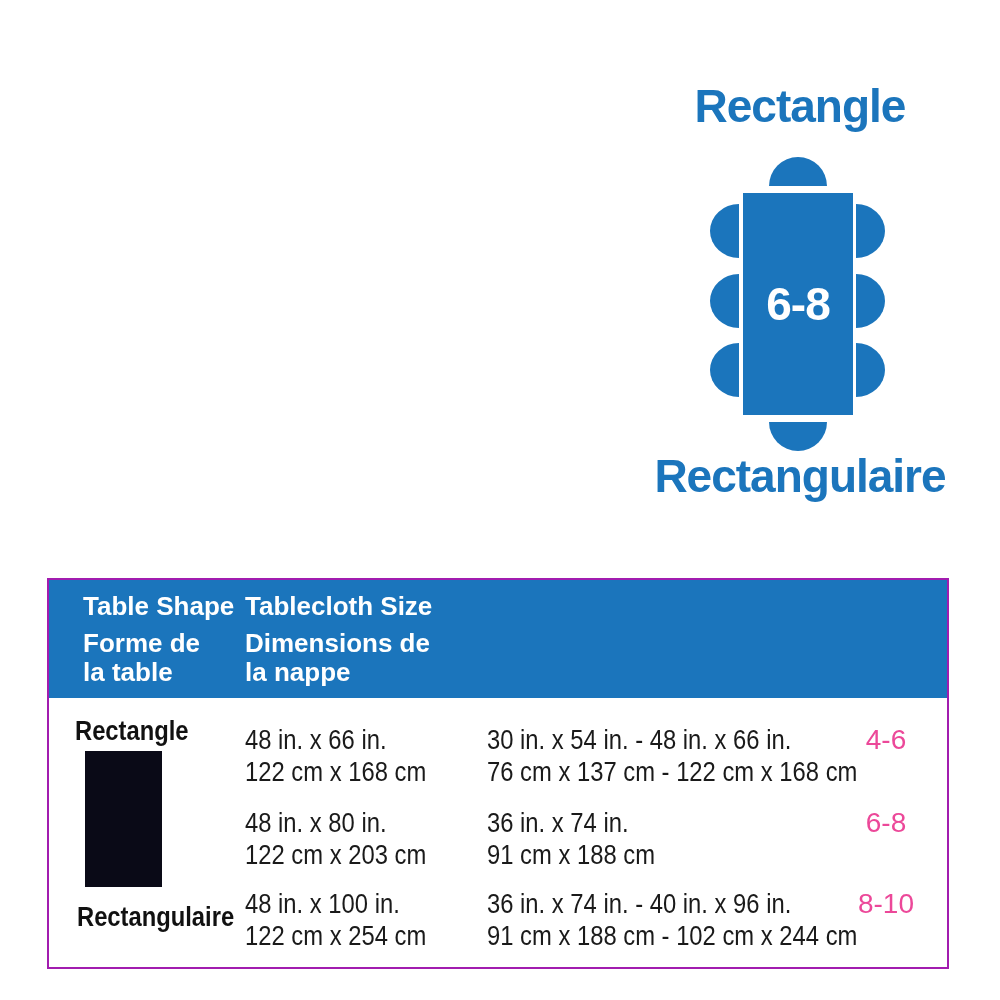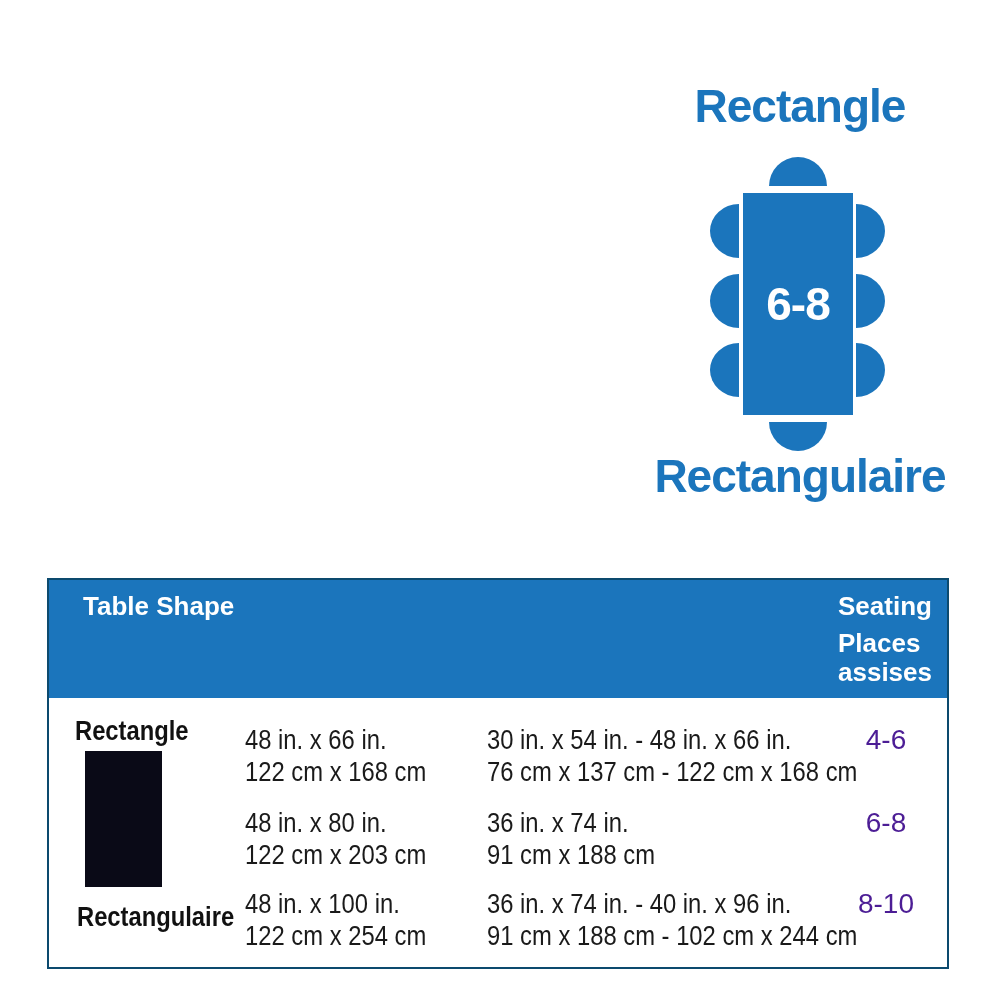--- a/index.html
+++ b/index.html
@@ -31,21 +31,21 @@
   .chair.bottom { left:769px; top:399px; width:58px; height:29px; border-radius:0 0 29px 29px / 0 0 29px 29px; }
   .chair.left   { left:710px; width:29px; height:54px; border-radius:29px 0 0 29px / 27px 0 0 27px; }
   .chair.right  { left:856px; width:29px; height:54px; border-radius:0 29px 29px 0 / 0 27px 27px 0; }
   .chair.l1, .chair.r1 { top:181px; }
   .chair.l2, .chair.r2 { top:251px; }
   .chair.l3, .chair.r3 { top:320px; }
 
   
   .chart {
     position:absolute; left:47px; top:555px; width:902px; height:391px;
-    border:2px solid #0c4a6e; background:#ffffff;
+    border:2px solid #a21caf; background:#ffffff;
   }
   .chart-header {
     position:absolute; left:0; top:0; width:100%; height:118px;
     background:#1b75bc;
   }
   .hcell { position:absolute; top:12px; color:#ffffff; font-weight:bold;
            font-size:26px; line-height:29px; }
   .hcell .en { display:block; margin-bottom:8px; }
   .hcell .fr { display:block; white-space:pre-line; }
   .hc1 { left:34px; }  .hc2 { left:196px; }  .hc3 { left:438px; }  .hc4 { left:789px; }
@@ -66,21 +66,21 @@
     white-space:pre-line; transform:scaleX(0.85); transform-origin:left top;
   }
   .col-cloth { left:196px; }
   .col-fits  { left:438px; }
   .row-a { top:144px; }
   .row-b { top:227px; }
   .row-c { top:308px; }
 
   .seat-cell {
     position:absolute; left:780px; width:114px; text-align:center;
-    color:#4c1d95; font-size:28px; line-height:32px;
+    color:#ec4899; font-size:28px; line-height:32px;
   }
 </style>
 </head>
 <body>
 
 <div class="page">
 
   <div class="diag-title en">Rectangle</div>
 
   <div>
@@ -97,25 +97,27 @@
     </div>
   </div>
 
   <div class="diag-title fr">Rectangulaire</div>
 
   <div class="chart">
 
     <div class="chart-header">
       <div class="hcell hc1">
         <span class="en">Table Shape</span>
+        <span class="fr">Forme de
+la table</span>
       </div>
-      <div class="hcell hc4">
-        <span class="en">Seating</span>
-        <span class="fr">Places
-assises</span>
+      <div class="hcell hc2">
+        <span class="en">Tablecloth Size</span>
+        <span class="fr">Dimensions de
+la nappe</span>
       </div>
     </div>
 
     <div class="shape-label shape-en">Rectangle</div>
     <div class="swatch"></div>
     <div class="shape-label shape-fr">Rectangulaire</div>
 
     <div class="dim-cell col-cloth row-a">48 in. x 66 in.
 122 cm x 168 cm</div>
     <div class="dim-cell col-fits row-a">30 in. x 54 in. - 48 in. x 66 in.

